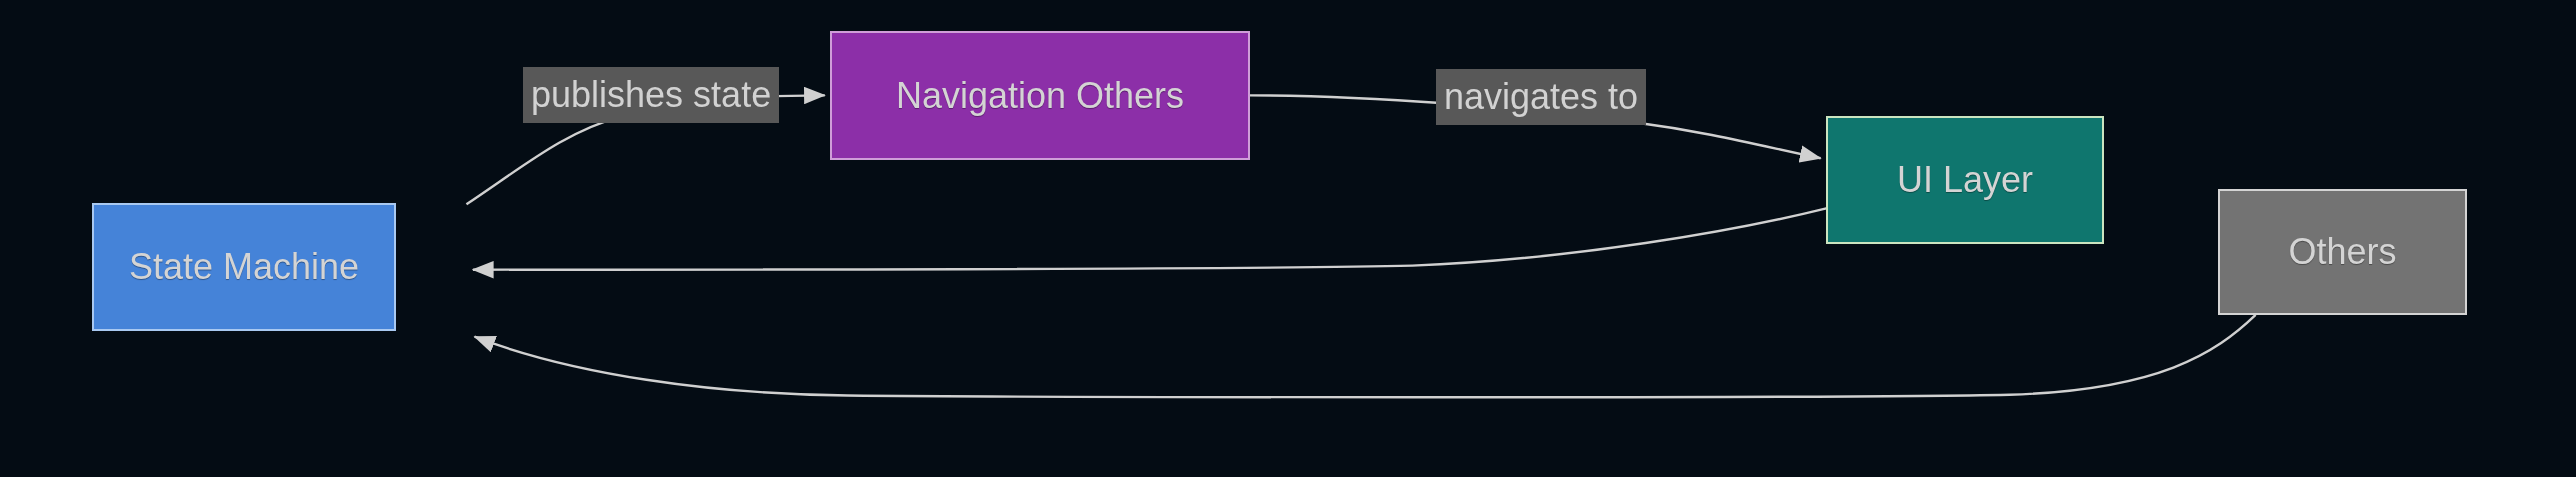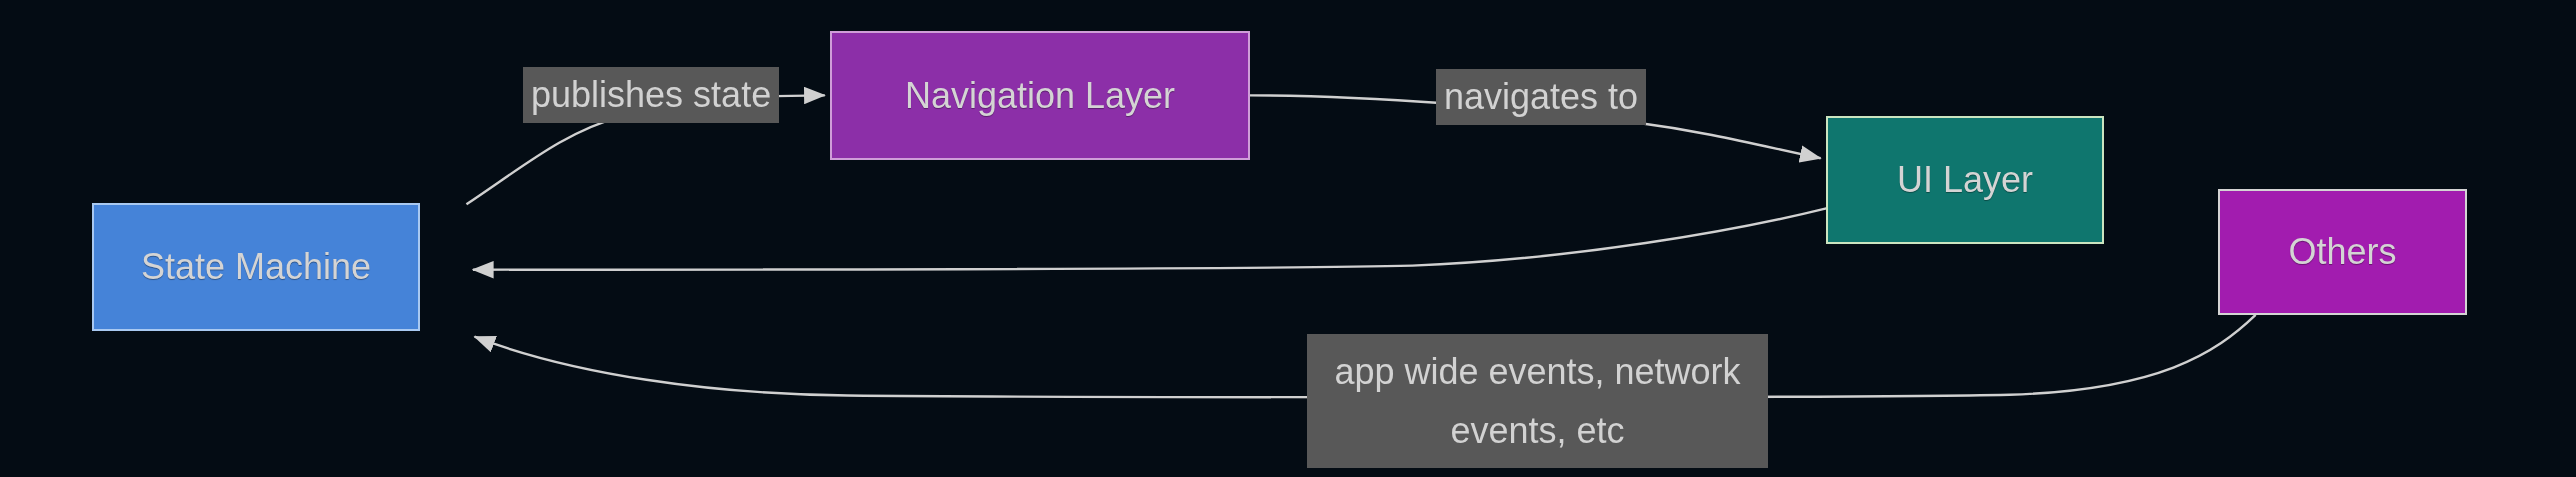--- a/index.html
+++ b/index.html
@@ -6,24 +6,24 @@
   .canvas{
     position:relative;width:2576px;height:478px;background:#040c14;
     font-family:"Liberation Sans", sans-serif;overflow:hidden;
   }
   .edges{position:absolute;left:0;top:0;width:2576px;height:478px;}
   .node{
     position:absolute;display:flex;align-items:center;justify-content:center;
     border:2.4px solid;box-sizing:border-box;font-size:36px;color:#d4d4d4;
     text-shadow:0 0.8px 0.8px rgba(0,0,0,.35);
   }
-  .node-state-machine{left:92px;top:203px;width:328px;height:128px;background:#4583d8;border-color:#a9c9f1;}
+  .node-state-machine{left:92px;top:203px;width:304px;height:128px;background:#4583d8;border-color:#a9c9f1;}
   .node-navigation-layer{left:830px;top:31px;width:420px;height:129px;background:#8c2fa8;border-color:#cf9ed8;}
   .node-ui-layer{left:1826px;top:116px;width:278px;height:128px;background:#0f766e;border-color:#cbe5c0;}
-  .node-others{left:2218px;top:189px;width:249px;height:126px;background:#a21caf;border-color:#d4d4d4;}
+  .node-others{left:2218px;top:189px;width:249px;height:126px;background:#737373;border-color:#d4d4d4;}
   .edge-label{
     position:absolute;background:#585858;color:#d2d2d2;font-size:36px;
     line-height:50px;padding:3.2px 8px;white-space:nowrap;
   }
   .label-publishes-state{left:523px;top:67px;}
   .label-navigates-to{left:1436px;top:69px;}
   .label-ui-events{left:962px;top:239px;}
   .label-app-wide{
     left:1307px;top:334px;width:461px;box-sizing:border-box;
     text-align:center;line-height:59px;padding:8px 0;white-space:normal;
@@ -44,35 +44,31 @@
     <path d="M 1548 118 C 1700 118 1880 133 2029 152 C 2120 164 2180 180 2256 196" stroke="#d0d0d0" stroke-width="3" fill="none" marker-end="url(#arrow)"></path>
     <path d="M 2263 258 C 2150 286 1950 321 1750 329 C 1550 334 1000 334 586 334" stroke="#d0d0d0" stroke-width="3" fill="none" marker-end="url(#arrow)"></path>
     <path d="M 2795 390 C 2745 438 2675 483 2490 489 C 2250 494 1250 492 1050 490 C 880 488 710 464 588 417" stroke="#d0d0d0" stroke-width="3" fill="none" marker-end="url(#arrow)"></path>
   </svg>
 
   <div class="node node-state-machine">
     <span>State Machine</span>
   </div>
 
   <div class="node node-navigation-layer">
-    <span>Navigation Layer</span>
+    <span>Navigation Others</span>
   </div>
 
   <div class="node node-ui-layer">
     <span>UI Layer</span>
   </div>
 
   <div class="node node-others">
     <span>Others</span>
   </div>
 
   <div class="edge-label label-publishes-state">publishes state</div>
 
   <div class="edge-label label-navigates-to">navigates to</div>
 
 
-  <div class="edge-label label-app-wide">
-    <div>app wide events, network</div>
-    <div>events, etc</div>
-  </div>
 
 </div>
 
 
 </body></html>

